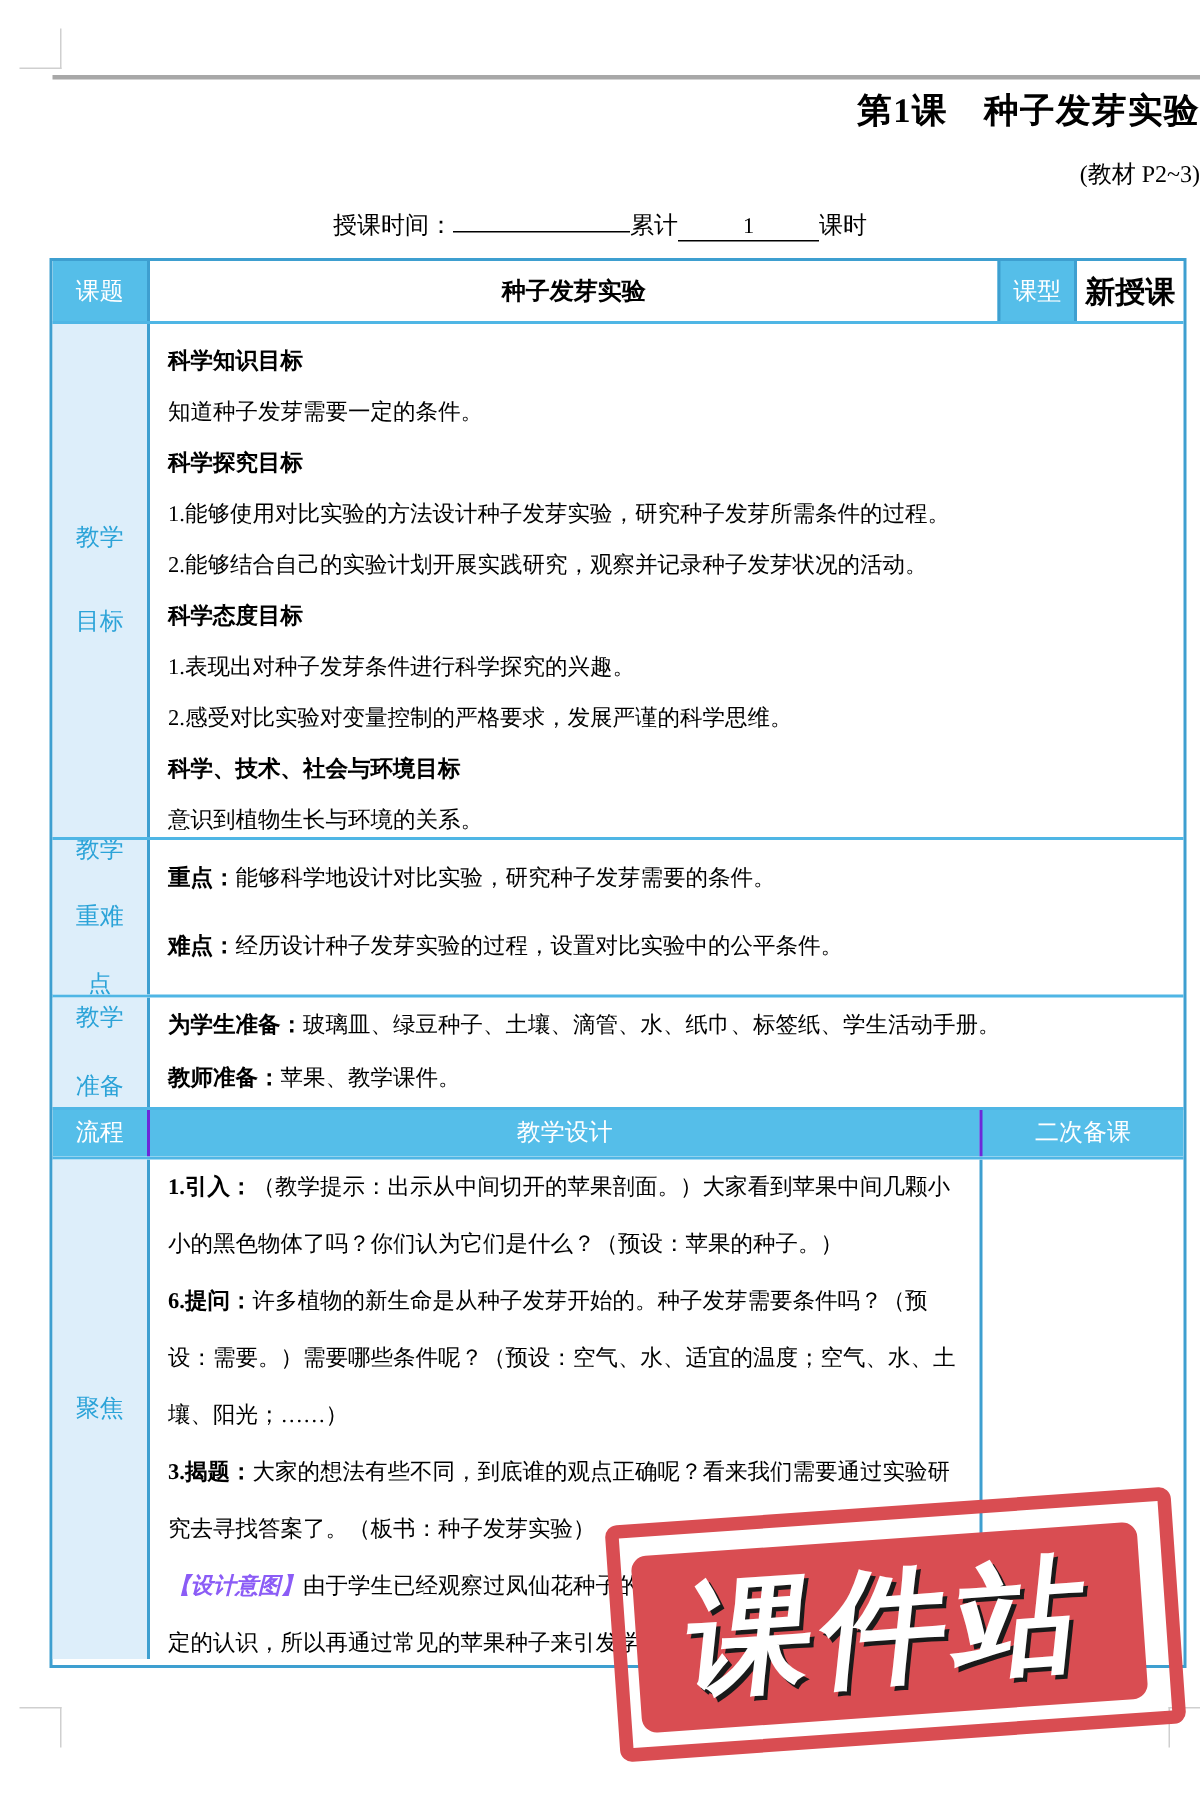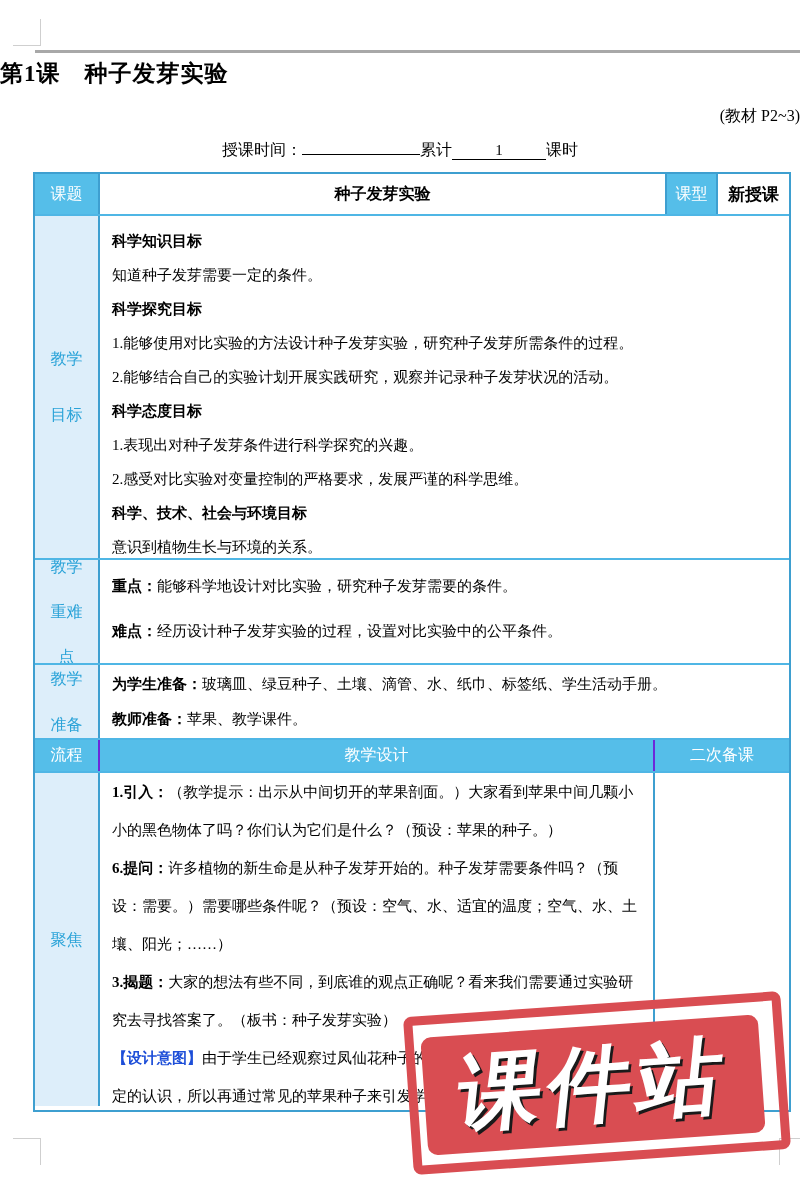--- a/index.html
+++ b/index.html
@@ -9,21 +9,21 @@
     font-family:"Liberation Serif","DejaVu Serif",serif; color:#000;
     overflow:hidden;
   }
   
   .topline { position:absolute; left:35px; top:50px; width:765px; height:3px; background:#a8a8a8; }
   .crop { position:absolute; width:28px; height:27px; border:0 solid #cfcfcf; }
   .crop-tl { left:13px; top:19px; border-right-width:1px; border-bottom-width:1px; }
   .crop-bl { left:13px; top:1138px; border-right-width:1px; border-top-width:1px; }
   .crop-br { left:779px; top:1138px; border-left-width:1px; border-top-width:1px; width:21px; }
 
-  .doc-title { position:absolute; left:0; top:58px; width:100%; text-align:left;
+  .doc-title { position:absolute; left:0; top:58px; width:100%; text-align:right;
     font-size:23px; font-weight:bold; letter-spacing:1px; }
   .doc-subtitle { position:absolute; left:0; top:106px; width:100%; text-align:right; font-size:16px; }
   .schedule { position:absolute; left:0; top:140px; width:100%; text-align:center; font-size:16px; }
   .schedule .blank { display:inline-block; border-bottom:1px solid #000; vertical-align:baseline; }
   .schedule .blank-long { width:118px; }
   .schedule .blank-num { width:94px; text-align:center; font-size:15px; }
 
   
   .doc-table { position:absolute; left:33px; top:172px; width:758px; height:940px;
     border:2px solid #3e9fd0; background:#fff; font-size:15px; }
@@ -52,30 +52,30 @@
   .label-light { background:#ddeefa; color:#2ba3d8; font-size:16px;
     display:flex; flex-direction:column; align-items:center; justify-content:center; }
   .r2 .label-light { line-height:56px; }
   .r3 .label-light { line-height:45px; }
   .r4 .label-light { line-height:46px; }
   .r6 .label-light { line-height:38px; }
 
   .topic-value { display:flex; align-items:center; justify-content:center;
     font-weight:bold; font-size:16px; }
   .type-value { display:flex; align-items:center; justify-content:center;
-    font-weight:bold; font-size:17px; }
+    font-weight:bold; font-size:20px; }
 
   .content { padding:8px 10px 1px 12px; }
   .content p { margin:0; }
   .r2 .content p { line-height:34px; }
   .r3 .content { padding-top:4px; } .r3 .content p { line-height:45px; }
   .r4 .content { padding-top:2px; } .r4 .content p { line-height:35px; }
   .r6 .content { padding-top:0; }  .r6 .content p { line-height:38px; }
   .b { font-weight:bold; }
-  .intent { color:#1d4ed8; font-weight:bold; }
+  .intent { color:#8b5cf6; font-weight:bold;font-style:italic; }
 
   
   .stamp-ring { position:absolute; left:408px; top:1004px; width:378px; height:158px;
     border:9px solid #d94d52; border-radius:8px; transform:rotate(-4deg); z-index:6; }
   .stamp-box { position:absolute; left:424px; top:1026px; width:338px; height:118px;
     background:#d94d52; border-radius:10px; transform:rotate(-4deg); z-index:7;
     display:flex; align-items:center; justify-content:center; }
   .stamp-text { font-family:"DejaVu Sans","Liberation Sans",sans-serif;
     font-weight:bold; font-size:84px; color:#ffffff; letter-spacing:6px;
     transform:skewX(-10deg); text-shadow:3px 3px 0 #1a1a1a; white-space:nowrap; }

